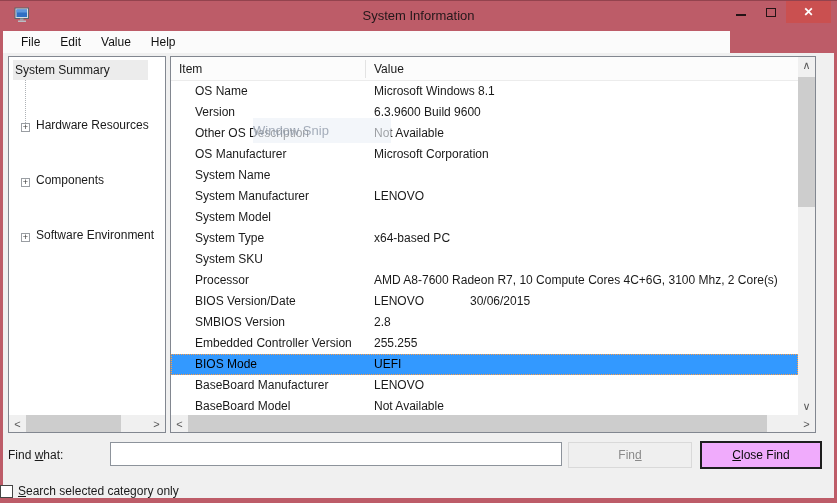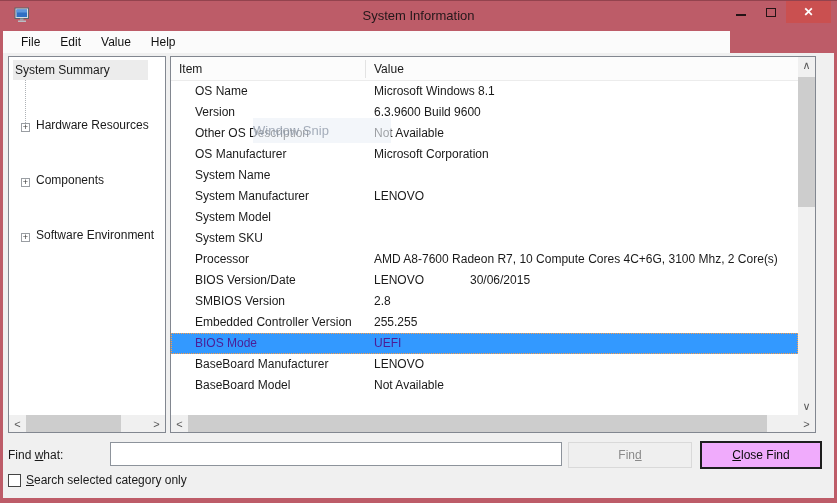--- a/index.html
+++ b/index.html
@@ -52,21 +52,21 @@
   .col-item { position:absolute; left:8px; top:0; line-height:24px; color:#1a1a1a; }
   .col-value { position:absolute; left:203px; top:0; line-height:24px; color:#1a1a1a; }
   .header-divider { position:absolute; left:194px; top:3px; width:1px; height:18px; background:#e3e3e3; }
 
   
   .list-rows { position:absolute; left:0; top:24px; right:17px; bottom:18px; overflow:hidden; }
   .list-row { position:relative; height:21px; line-height:21px; white-space:nowrap; }
   .cell-item  { position:absolute; left:24px; }
   .cell-value { position:absolute; left:203px; }
   .cell-value2{ position:absolute; left:299px; }
-  .list-row.selected { background:#3399ff; color:#4c1d95;
+  .list-row.selected { background:#3399ff; color:#000000;
                        outline:1px dotted #ff9d45; outline-offset:-1px; }
 
   
   .vscroll { position:absolute; right:0; top:0; width:17px; bottom:17px; background:#f0f0f0; }
   .hscroll { position:absolute; left:0; right:0; bottom:0; height:17px; background:#f0f0f0;
              display:flex; align-items:center; }
   .sb-arrow { width:17px; height:17px; display:flex; align-items:center; justify-content:center;
               color:#595959; font-size:11px; flex:0 0 17px; }
   .arr-up::before{content:"\2227";} .arr-down::before{content:"\2228";}
   .arr-left::before{content:"<";} .arr-right::before{content:">";}
@@ -88,21 +88,21 @@
                 border:1px solid #8d939b; background:#fff; font:inherit; padding:0 4px; }
   .btn { position:absolute; font:inherit; text-align:center; cursor:default; }
   .btn-find { left:568px; top:441px; width:124px; height:26px;
               background:#efefef; border:1px solid #d9d9d9; color:#8a8a8a; }
   .btn-closefind { left:700px; top:440px; width:122px; height:28px;
                    background:#f0abfc; border:2px solid #1e1e1e; color:#0a0a0a; }
   .accel { text-decoration:underline; }
 
   
   .chk { position:absolute; top:471px; height:16px; display:flex; align-items:center; }
-  .chk-1 { left:8px; } .chk-2 { left:263px; }
+  .chk-1 { left:0;margin-top:11px; } .chk-2 { left:263px; }
   .chk-box { width:13px; height:13px; background:#fff; border:1px solid #454545;
              display:inline-block; margin-right:5px; flex:0 0 13px; }
 </style>
 </head>
 <body>
 
 <div class="window">
 
   <div class="titlebar">
     <span class="app-icon">
@@ -182,20 +182,24 @@
         </div>
         <div class="list-row">
           <span class="cell-item">System Manufacturer</span>
           <span class="cell-value">LENOVO</span>
         </div>
         <div class="list-row">
           <span class="cell-item">System Model</span>
           <span class="cell-value"></span>
         </div>
         <div class="list-row">
+          <span class="cell-item">System Type</span>
+          <span class="cell-value">x64-based PC</span>
+        </div>
+        <div class="list-row">
           <span class="cell-item">System SKU</span>
           <span class="cell-value"></span>
         </div>
         <div class="list-row">
           <span class="cell-item">Processor</span>
           <span class="cell-value">AMD A8-7600 Radeon R7, 10 Compute Cores 4C+6G, 3100 Mhz, 2 Core(s)</span>
         </div>
         <div class="list-row">
           <span class="cell-item">BIOS Version/Date</span>
           <span class="cell-value">LENOVO</span>

